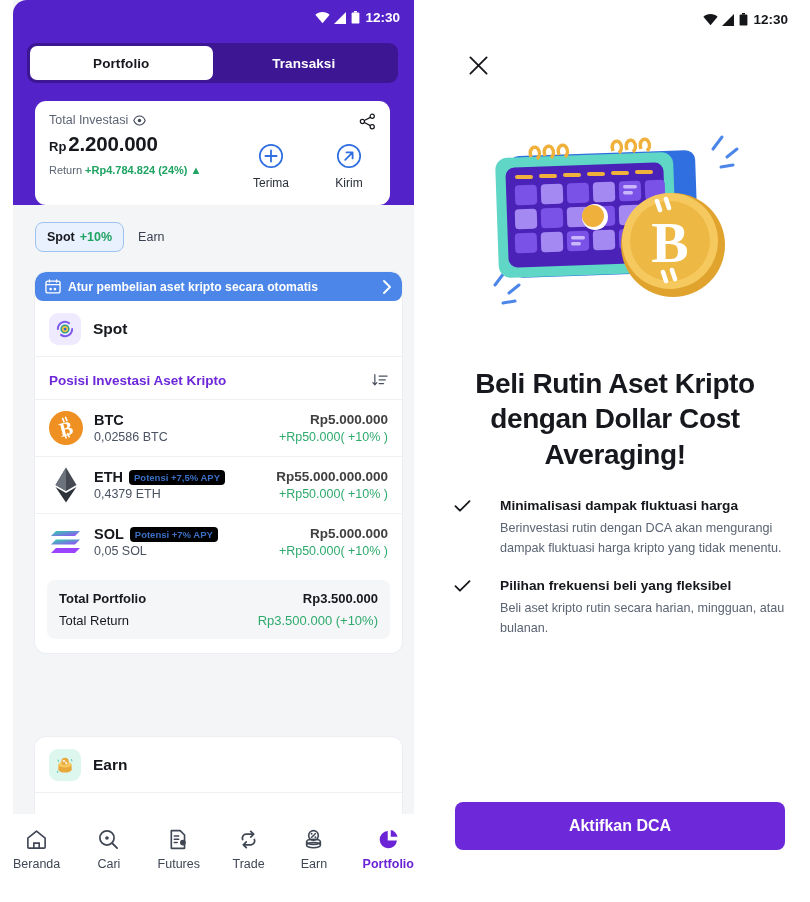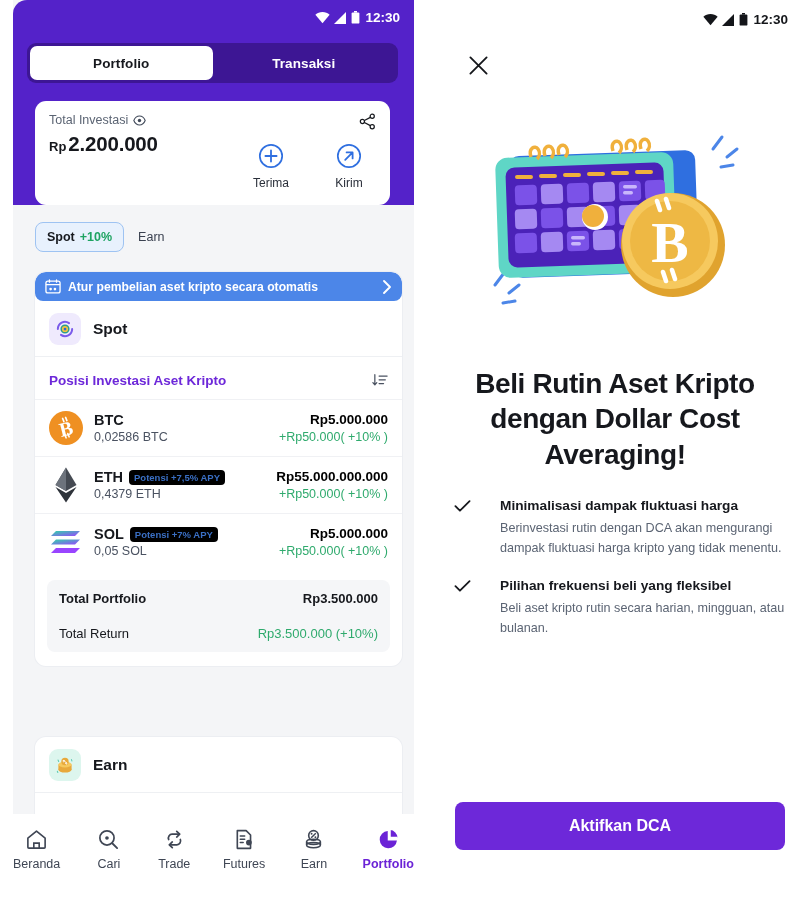--- a/index.html
+++ b/index.html
@@ -94,26 +94,26 @@
   .asset:first-of-type { border-top:none; }
   .asset .logo { width:34px; height:34px; flex:0 0 34px; display:flex;
     align-items:center; justify-content:center; }
   .asset .mid { flex:1; min-width:0; }
   .asset .nmrow { display:flex; align-items:center; gap:6px; }
   .asset .sym { font-size:14.5px; font-weight:700; color:#16181d; }
   .badge { background:#000000; color:#3a6fc4; font-size:9.5px; font-weight:700;
     padding:2px 5px; border-radius:4px; white-space:nowrap; }
   .asset .qty { margin-top:2px; font-size:12.5px; color:#4a5261; }
   .asset .right { text-align:right; }
-  .asset .val { font-size:13.5px; font-weight:700; color:#000000; white-space:nowrap; }
+  .asset .val { font-size:13.5px; font-weight:700; color:#404040; white-space:nowrap; }
   .asset .chg { margin-top:3px; font-size:12.5px; color:#2faa6d; white-space:nowrap; }
 
   .totals { margin:10px 12px 14px 12px; background:#f5f6f8; border-radius:8px; padding:11px 12px; }
   .trow { display:flex; justify-content:space-between; align-items:center; }
-  .trow + .trow { margin-top:20px; }
+  .trow + .trow { margin-top:7px; }
   .trow .k { font-size:13px; color:#16181d; }
   .trow.b .k, .trow.b .v { font-weight:700; }
   .trow .v { font-size:13px; color:#16181d; }
   .trow .v.green { color:#2faa6d; }
 
   .earn-card {
     position:absolute; left:22px; top:737px; width:367px; height:120px;
     background:#fff; border-radius:11px; box-shadow:0 0 0 1px #eceef2;
   }
   .earn-head { height:56px; display:flex; align-items:center; gap:12px; padding:0 14px;
@@ -190,20 +190,24 @@
       <div class="bc-label">
         <span>Total Investasi</span>
         <svg width="13" height="13" viewBox="0 0 16 16">
           <path d="M8 2.5c-3.3 0-6 3-7 5.5 1 2.5 3.7 5.5 7 5.5s6-3 7-5.5c-1-2.5-3.7-5.5-7-5.5z" fill="none" stroke="#3f4858" stroke-width="1.3"></path>
           <circle cx="8" cy="8" r="2.1" fill="#3f4858"></circle>
         </svg>
       </div>
       <div class="bc-amount">
         <span>Rp</span><b>2.200.000</b>
       </div>
+      <div class="bc-return">
+        <span>Return</span>
+        <span class="green">+Rp4.784.824 (24%) ▲</span>
+      </div>
 
       <div class="share-ic">
         <svg width="17" height="17" viewBox="0 0 18 18">
           <circle cx="14" cy="3.5" r="2.2" fill="none" stroke="#16181d" stroke-width="1.3"></circle>
           <circle cx="3.6" cy="9" r="2.2" fill="none" stroke="#16181d" stroke-width="1.3"></circle>
           <circle cx="14" cy="14.5" r="2.2" fill="none" stroke="#16181d" stroke-width="1.3"></circle>
           <path d="M5.7 7.9l6.3-3.3M5.7 10.1l6.3 3.3" stroke="#16181d" stroke-width="1.3"></path>
         </svg>
       </div>
 
@@ -386,37 +390,37 @@
               <circle cx="10.4" cy="10.4" r="7.4" fill="none" stroke="#3f4654" stroke-width="1.8"></circle>
               <circle cx="10.4" cy="10.4" r="1.9" fill="#3f4654"></circle>
               <path d="M15.9 15.9 21 21" stroke="#3f4654" stroke-width="1.9" stroke-linecap="round"></path>
             </svg>
         </div>
         <div class="lb">Cari</div>
       </div>
       <div class="nav-item">
         <div class="ic">
           <svg width="23" height="23" viewBox="0 0 24 24">
+              <path d="M4.5 2.8h9.2l4.6 4.5v13.9H4.5z" fill="none" stroke="#3f4654" stroke-width="1.7" stroke-linejoin="round"></path>
+              <path d="M7.6 8.4h4.6M7.6 11.8h4.6M7.6 15.2h3" stroke="#3f4654" stroke-width="1.6" stroke-linecap="round"></path>
+              <circle cx="16.6" cy="15.2" r="3" fill="#3f4654"></circle>
+            </svg>
+        </div>
+        <div class="lb">Futures</div>
+      </div>
+      <div class="nav-item">
+        <div class="ic">
+          <svg width="23" height="23" viewBox="0 0 24 24">
               <path d="M17 6.5H9.5A4 4 0 0 0 5.9 12" fill="none" stroke="#3f4654" stroke-width="1.8" stroke-linecap="round"></path>
               <path d="M14.3 3.6 17.4 6.5l-3.1 2.9" fill="none" stroke="#3f4654" stroke-width="1.8" stroke-linecap="round" stroke-linejoin="round"></path>
               <path d="M7 17.5h7.5A4 4 0 0 0 18.1 12" fill="none" stroke="#3f4654" stroke-width="1.8" stroke-linecap="round"></path>
               <path d="M9.7 20.4 6.6 17.5l3.1-2.9" fill="none" stroke="#3f4654" stroke-width="1.8" stroke-linecap="round" stroke-linejoin="round"></path>
             </svg>
         </div>
         <div class="lb">Trade</div>
-      </div>
-      <div class="nav-item">
-        <div class="ic">
-          <svg width="23" height="23" viewBox="0 0 24 24">
-              <path d="M4.5 2.8h9.2l4.6 4.5v13.9H4.5z" fill="none" stroke="#3f4654" stroke-width="1.7" stroke-linejoin="round"></path>
-              <path d="M7.6 8.4h4.6M7.6 11.8h4.6M7.6 15.2h3" stroke="#3f4654" stroke-width="1.6" stroke-linecap="round"></path>
-              <circle cx="16.6" cy="15.2" r="3" fill="#3f4654"></circle>
-            </svg>
-        </div>
-        <div class="lb">Futures</div>
       </div>
       <div class="nav-item">
         <div class="ic">
           <svg width="23" height="23" viewBox="0 0 24 24">
               <ellipse cx="12" cy="17.8" rx="7.2" ry="2.7" fill="none" stroke="#3f4654" stroke-width="1.6"></ellipse>
               <path d="M4.8 14.4v3.4M19.2 14.4v3.4" stroke="#3f4654" stroke-width="1.6"></path>
               <ellipse cx="12" cy="14.4" rx="7.2" ry="2.7" fill="none" stroke="#3f4654" stroke-width="1.6"></ellipse>
               <circle cx="12" cy="7.8" r="5" fill="none" stroke="#3f4654" stroke-width="1.7"></circle>
               <path d="M9.6 10.2 14.4 5.4" stroke="#3f4654" stroke-width="1.5"></path>
               <circle cx="10" cy="6" r="1" fill="#3f4654"></circle>

